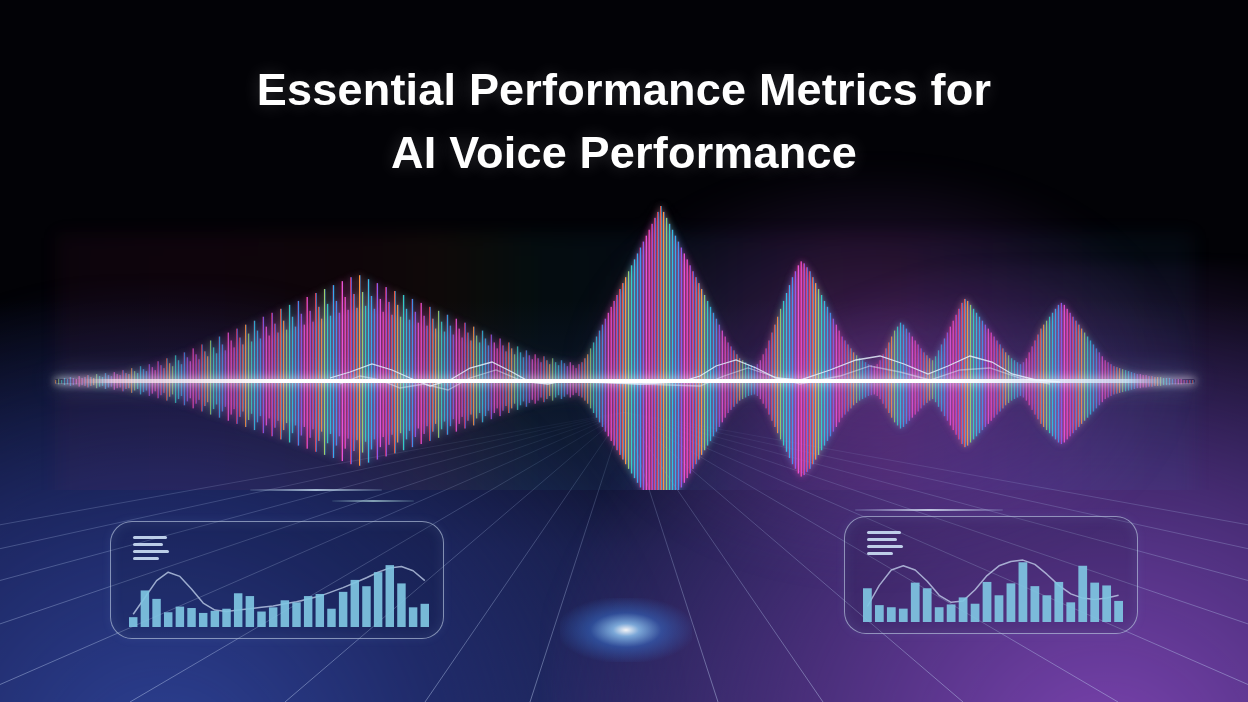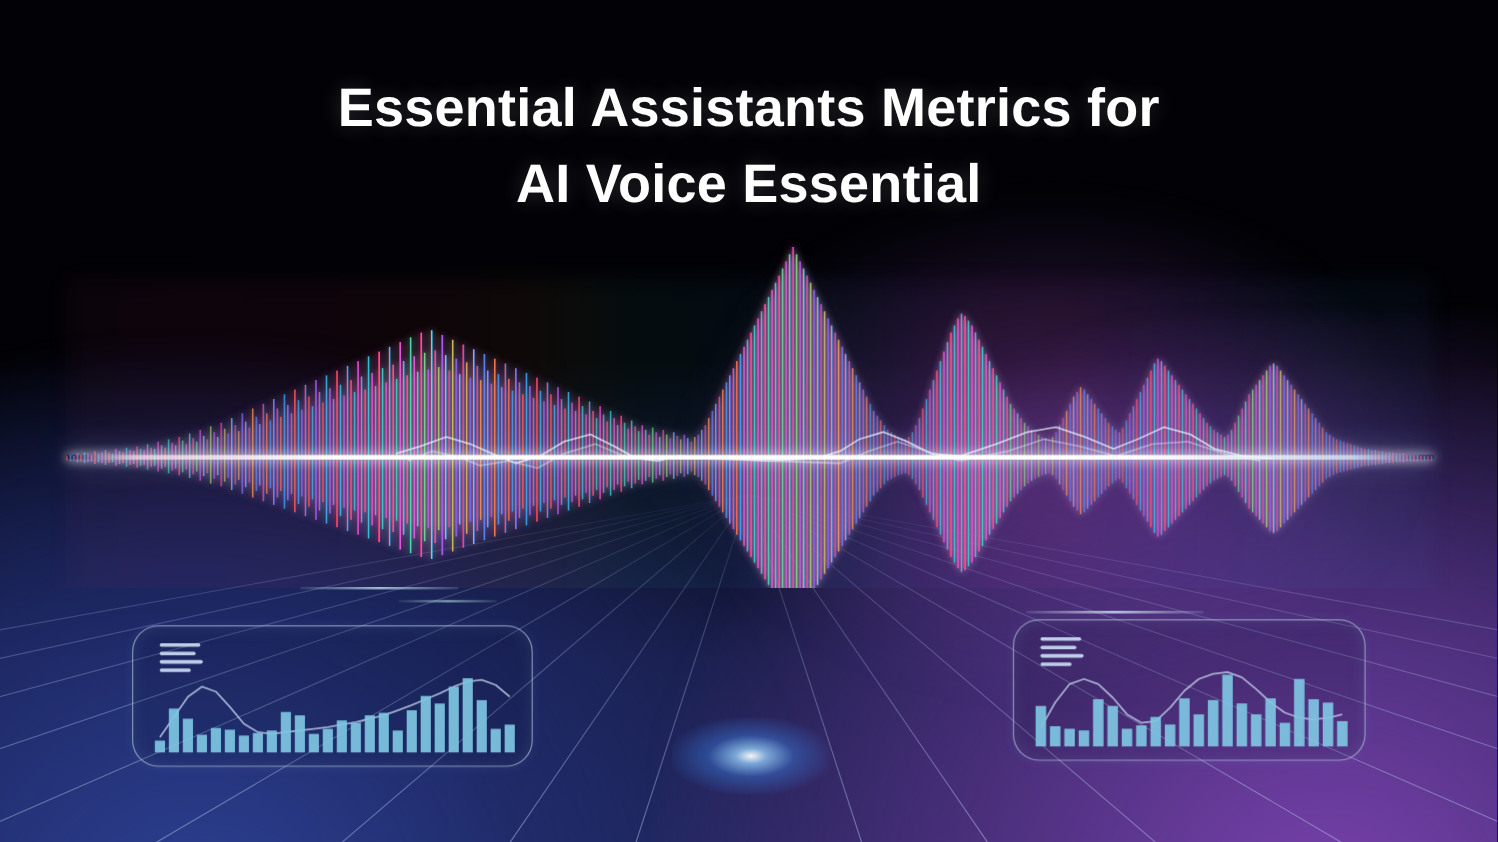--- a/index.html
+++ b/index.html
@@ -718,22 +718,22 @@
     </svg>
   </div>
   <div class="wave-baseline"></div>
   <div class="center-flare"></div>
 
   <div class="rule r1"></div>
   <div class="rule r2"></div>
   <div class="rule r3"></div>
 
   <div class="title">
-    <span>Essential Assistants Metrics for</span>
-    <span class="l2">AI Voice Essential</span>
+    <span>Essential Performance Metrics for</span>
+    <span class="l2">AI Voice Performance</span>
   </div>
 
   <div class="card left">
     <div class="lines-icon">
       <i style="width:34px"></i>
         <i style="width:30px"></i>
         <i style="width:36px"></i>
         <i style="width:26px"></i>
     </div>
     <div class="card-bars">

